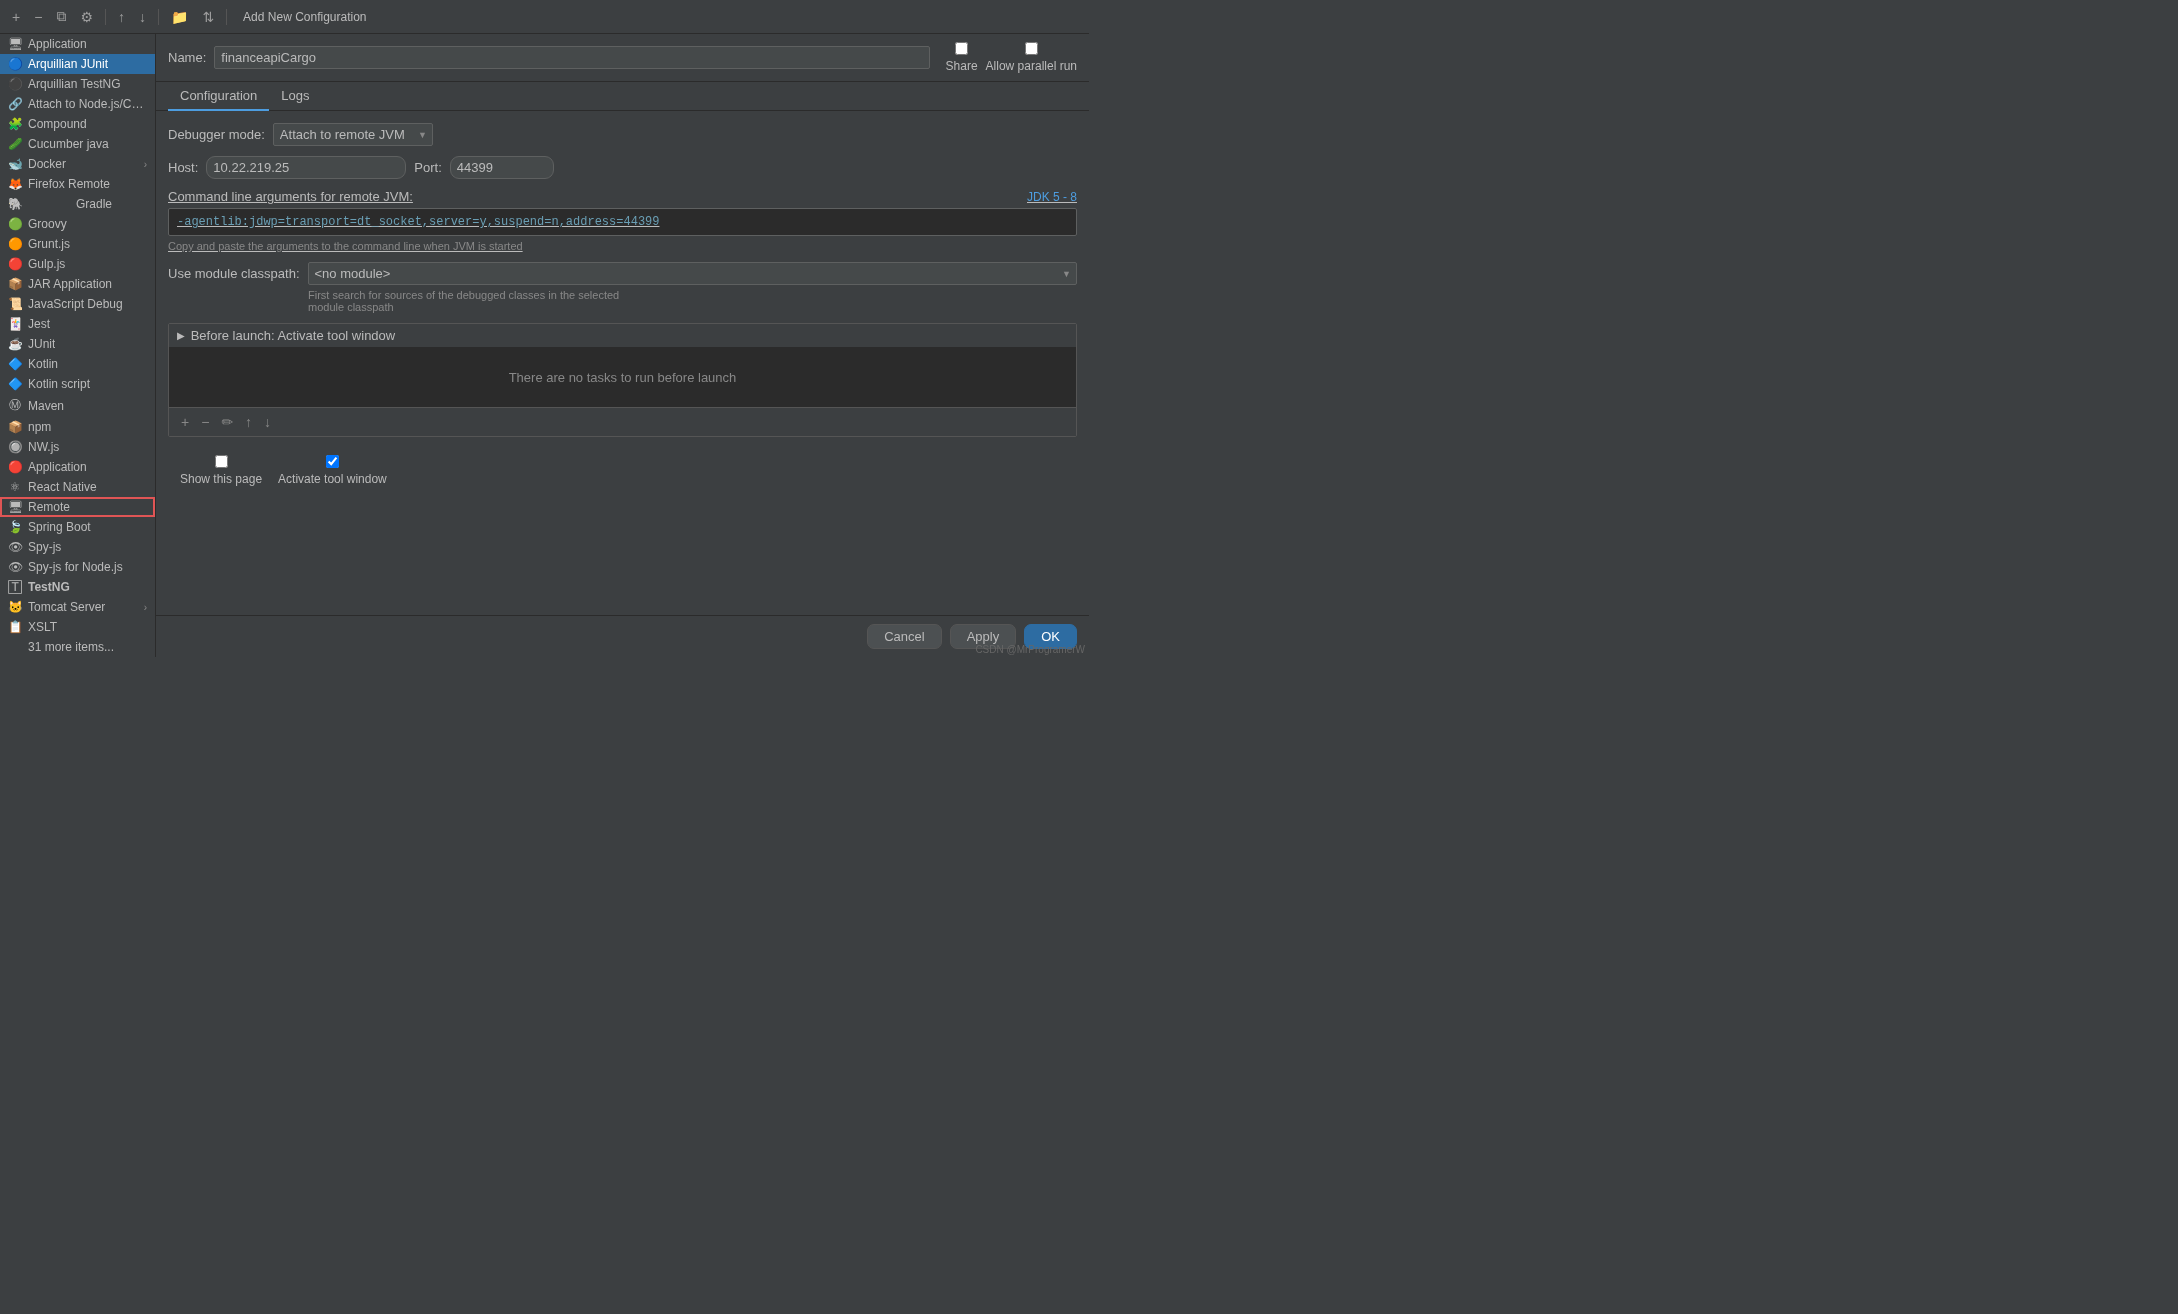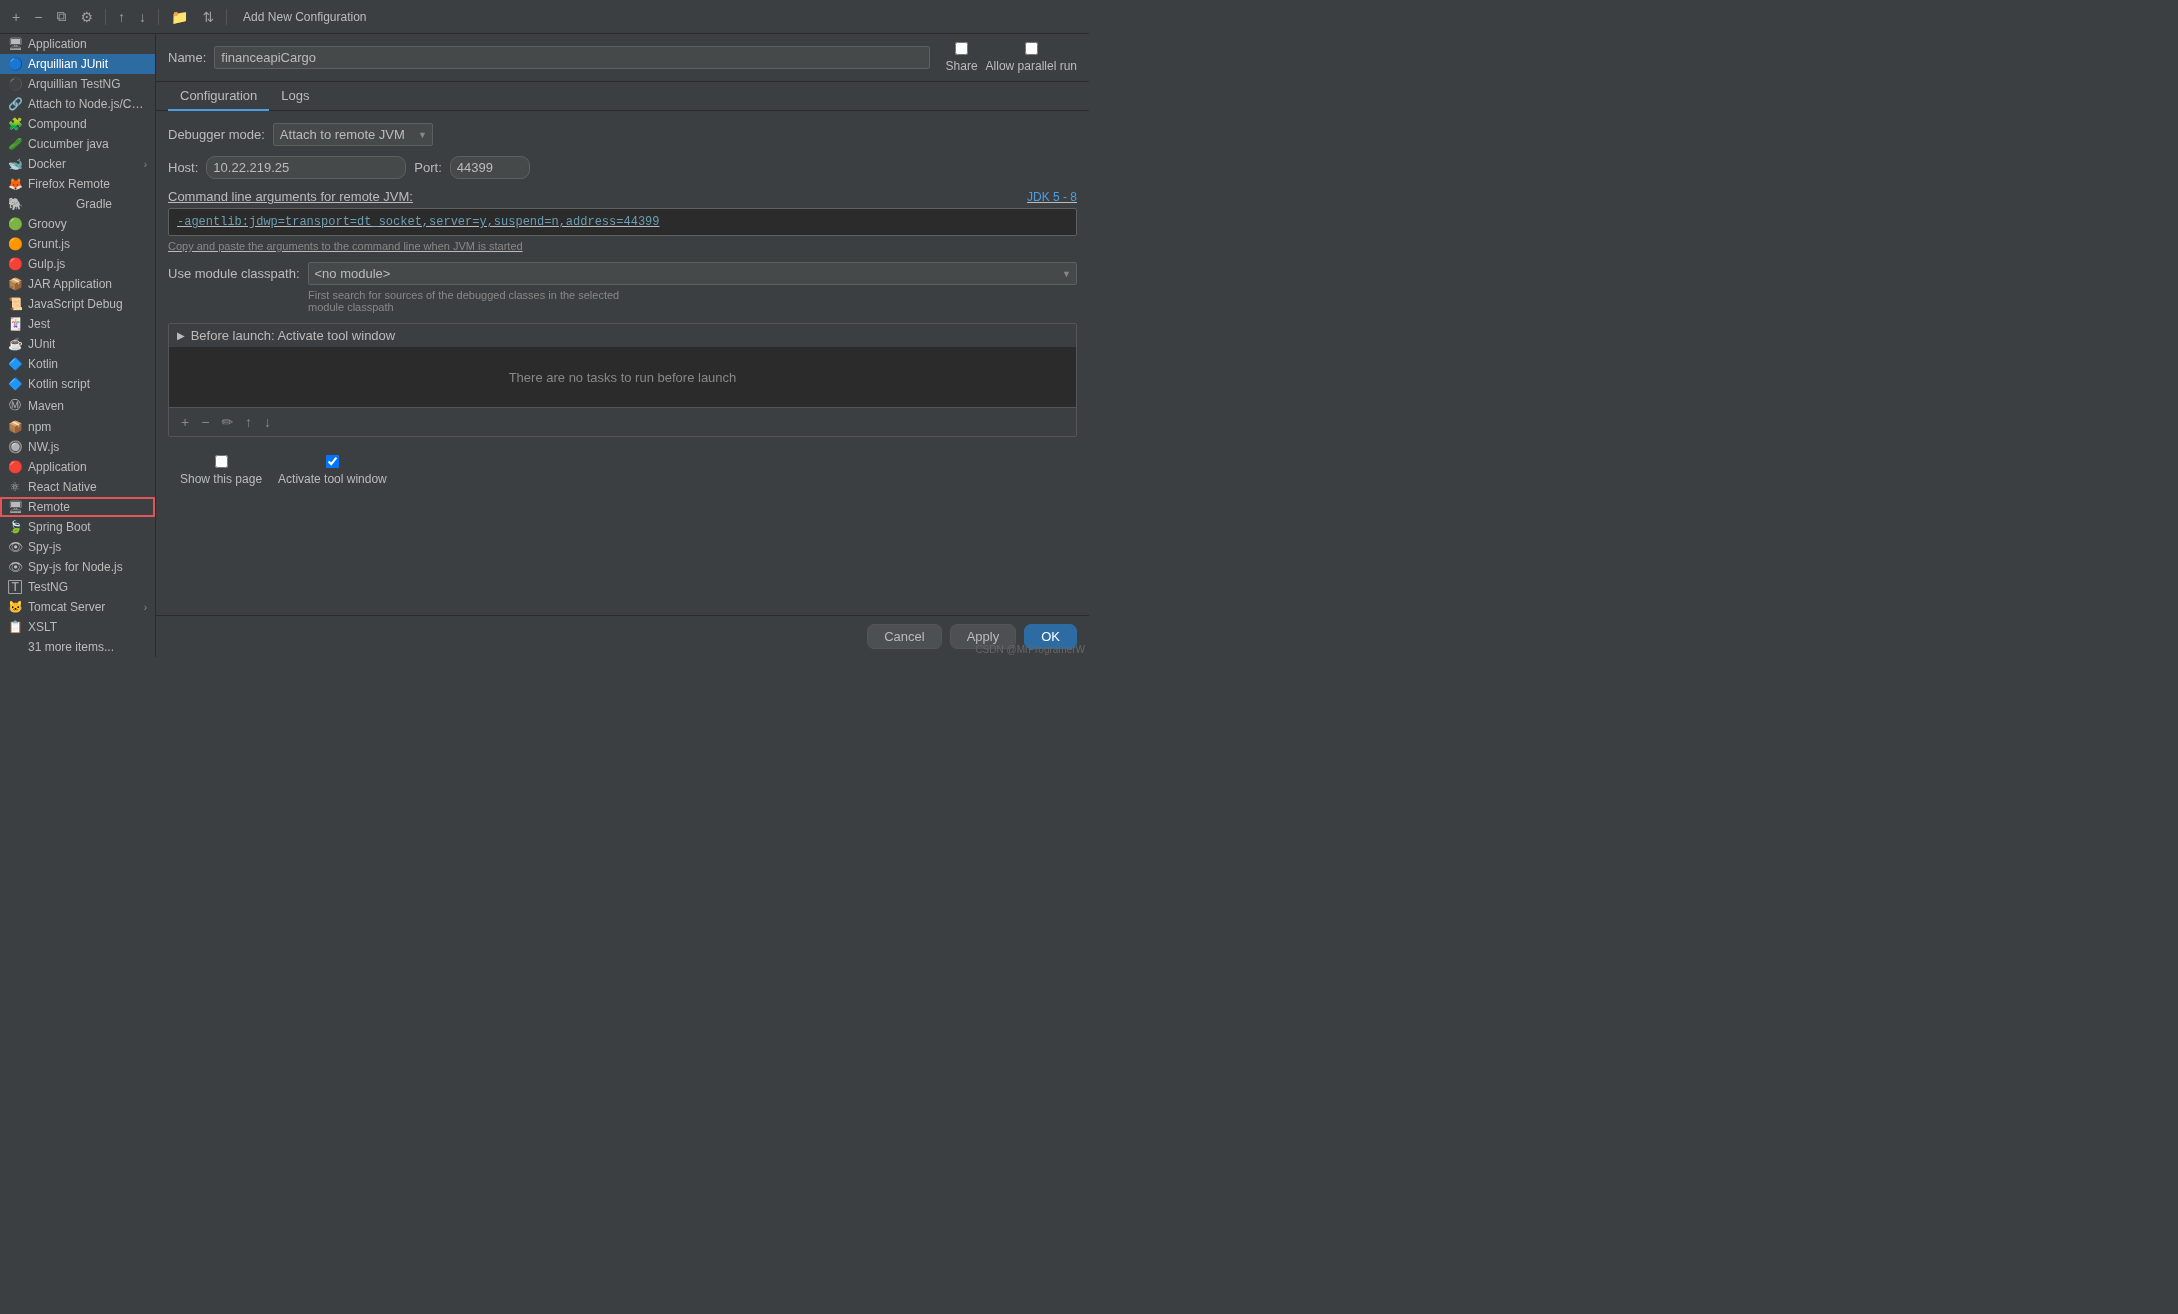--- a/index.html
+++ b/index.html
@@ -465,21 +465,21 @@
         <div class="sidebar-item">
           <span class="item-icon">👁</span>
           <span style="overflow: hidden; text-overflow: ellipsis; white-space: nowrap;">Spy-js</span>
         </div>
         <div class="sidebar-item">
           <span class="item-icon">👁</span>
           <span style="overflow: hidden; text-overflow: ellipsis; white-space: nowrap;">Spy-js for Node.js</span>
         </div>
         <div class="sidebar-item">
           <span class="item-icon">🅃</span>
-          <span style="overflow: hidden; text-overflow: ellipsis; white-space: nowrap;">TestNG</span>
+          <span style="overflow: hidden; text-overflow: ellipsis; white-space: nowrap; font-weight: bold;">TestNG</span>
         </div>
         <div class="sidebar-item">
           <span class="item-icon">🐱</span>
           <span style="overflow: hidden; text-overflow: ellipsis; white-space: nowrap;">Tomcat Server</span>
           <span class="arrow">›</span>
         </div>
         <div class="sidebar-item">
           <span class="item-icon">📋</span>
           <span style="overflow: hidden; text-overflow: ellipsis; white-space: nowrap;">XSLT</span>
         </div>
@@ -520,21 +520,21 @@
               <option>Attach to remote JVM</option>
               <option>Listen to remote JVM</option>
             </select>
           </div>
         </div>
 
         <div class="form-row">
           <span class="form-label">Host:</span>
           <input class="form-input" type="text" style="width: 200px;" value="10.22.219.25">
           <span class="form-label">Port:</span>
-          <input class="form-input" type="text" style="width: 80px;" value="44399">
+          <input class="form-input" type="text" style="width: 104px;" value="44399">
         </div>
 
         <div style="margin-bottom:6px;text-decoration:underline;">
           <div style="display:flex; align-items:center; margin-bottom:4px;">
             <span class="form-label">Command line arguments for remote JVM:</span>
             <span class="jdk-link" style="margin-left:auto;">JDK 5 - 8</span>
           </div>
           <div class="jvm-args-box">-agentlib:jdwp=transport=dt_socket,server=y,suspend=n,address=44399</div>
           <div class="jvm-hint">Copy and paste the arguments to the command line when JVM is started</div>
         </div>

